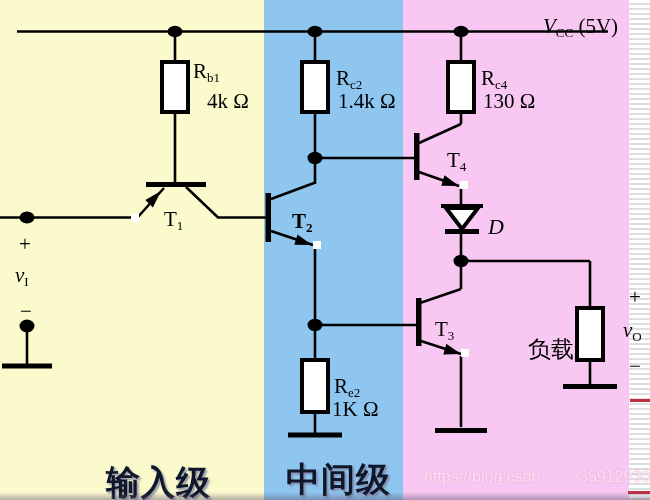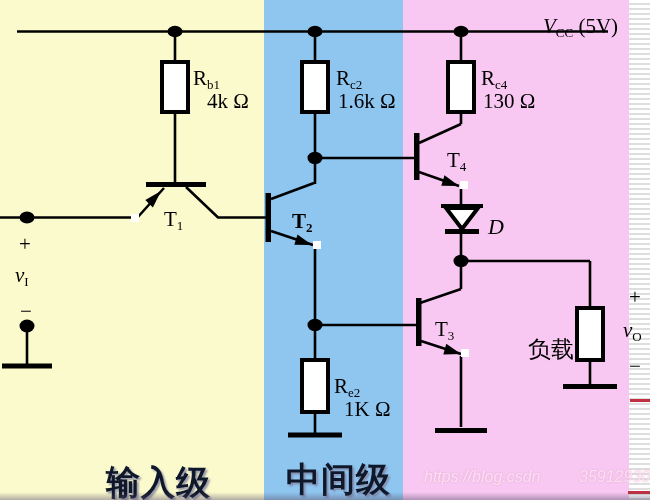--- a/index.html
+++ b/index.html
@@ -13,21 +13,21 @@
   #circuit-svg{position:absolute;left:0;top:0;z-index:2;}
   .lbl{position:absolute;z-index:4;color:#000;font-size:21px;line-height:1;white-space:nowrap;margin-top:12px;}
   .lbl sub{font-size:13px;line-height:0;vertical-align:-4px;}
   .it{font-style:italic;}
   .cn-stage{position:absolute;z-index:5;font-family:"Liberation Sans",sans-serif;font-weight:700;
             font-size:34px;color:#0f172a;letter-spacing:1px;white-space:nowrap;
             text-shadow:2px 2px 2px rgba(130,130,160,.8);}
   .cn-serif{font-family:"Liberation Serif",serif;}
   #watermark{position:absolute;z-index:3;top:468px;left:0;width:650px;height:20px;
              font-family:"Liberation Sans",sans-serif;font-size:16px;
-             color:rgba(255,225,242,.92);text-shadow:0 0 2px rgba(200,140,180,.5);font-style:italic;}
+             color:rgba(255,225,242,.92);text-shadow:0 0 2px rgba(200,140,180,.5);}
   #watermark span{position:absolute;top:0;white-space:nowrap;}
   .redline{position:absolute;z-index:4;background:#c03040;}
   #bottom-shade{position:absolute;z-index:6;left:0;bottom:0;width:650px;height:8px;
                 background:linear-gradient(180deg,rgba(90,80,110,0),rgba(90,80,110,.45));pointer-events:none;}
 </style>
 </head>
 <body>
 
 <div id="canvas">
 
@@ -110,31 +110,31 @@
     <g fill="#fff" stroke="none">
       <rect x="131" y="214" width="8" height="8"></rect>
       <rect x="313" y="241" width="8" height="8"></rect>
       <rect x="460" y="181" width="8" height="8"></rect>
       <rect x="461" y="349" width="8" height="8"></rect>
     </g>
   </svg>
 
   <span class="lbl" style="left:543px;top:4px;"><i class="it">V</i><sub>CC</sub><span> (5V)</span></span>
 
-  <span class="lbl" style="left:193px;top:56px;"><span>R</span><sub>b1</sub></span>
+  <span class="lbl" style="left:193px;top:49px;"><span>R</span><sub>b1</sub></span>
   <span class="lbl" style="left:207px;top:79px;">4k Ω</span>
 
   <span class="lbl" style="left:336px;top:56px;"><span>R</span><sub>c2</sub></span>
-  <span class="lbl" style="left:338px;top:79px;">1.6k Ω</span>
+  <span class="lbl" style="left:338px;top:79px;">1.4k Ω</span>
 
   <span class="lbl" style="left:481px;top:56px;"><span>R</span><sub>c4</sub></span>
   <span class="lbl" style="left:483px;top:79px;">130 Ω</span>
 
   <span class="lbl" style="left:334px;top:364px;"><span>R</span><sub>e2</sub></span>
-  <span class="lbl" style="left:344px;top:387px;text-align:right;">1K Ω</span>
+  <span class="lbl" style="left:332px;top:387px;text-align:right;">1K Ω</span>
 
   <span class="lbl" style="left:164px;top:197px;"><span>T</span><sub>1</sub></span>
   <span class="lbl" style="left:292px;top:199px;font-weight:bold;"><span>T</span><sub>2</sub></span>
   <span class="lbl" style="left:447px;top:138px;"><span>T</span><sub>4</sub></span>
   <span class="lbl" style="left:435px;top:307px;"><span>T</span><sub>3</sub></span>
 
   <span class="lbl it" style="left:488px;top:204px;font-size:22px;">D</span>
 
   <span class="lbl" style="left:19px;top:222px;">+</span>
   <span class="lbl" style="left:15px;top:253px;"><i class="it">v</i><sub>I</sub></span>

